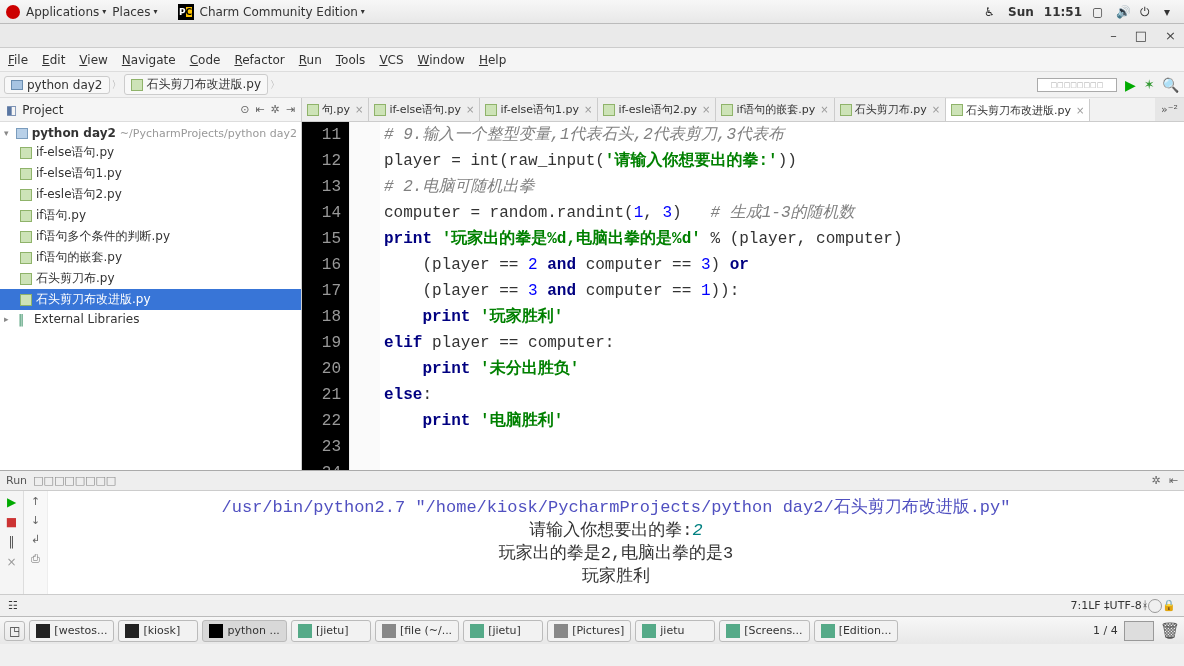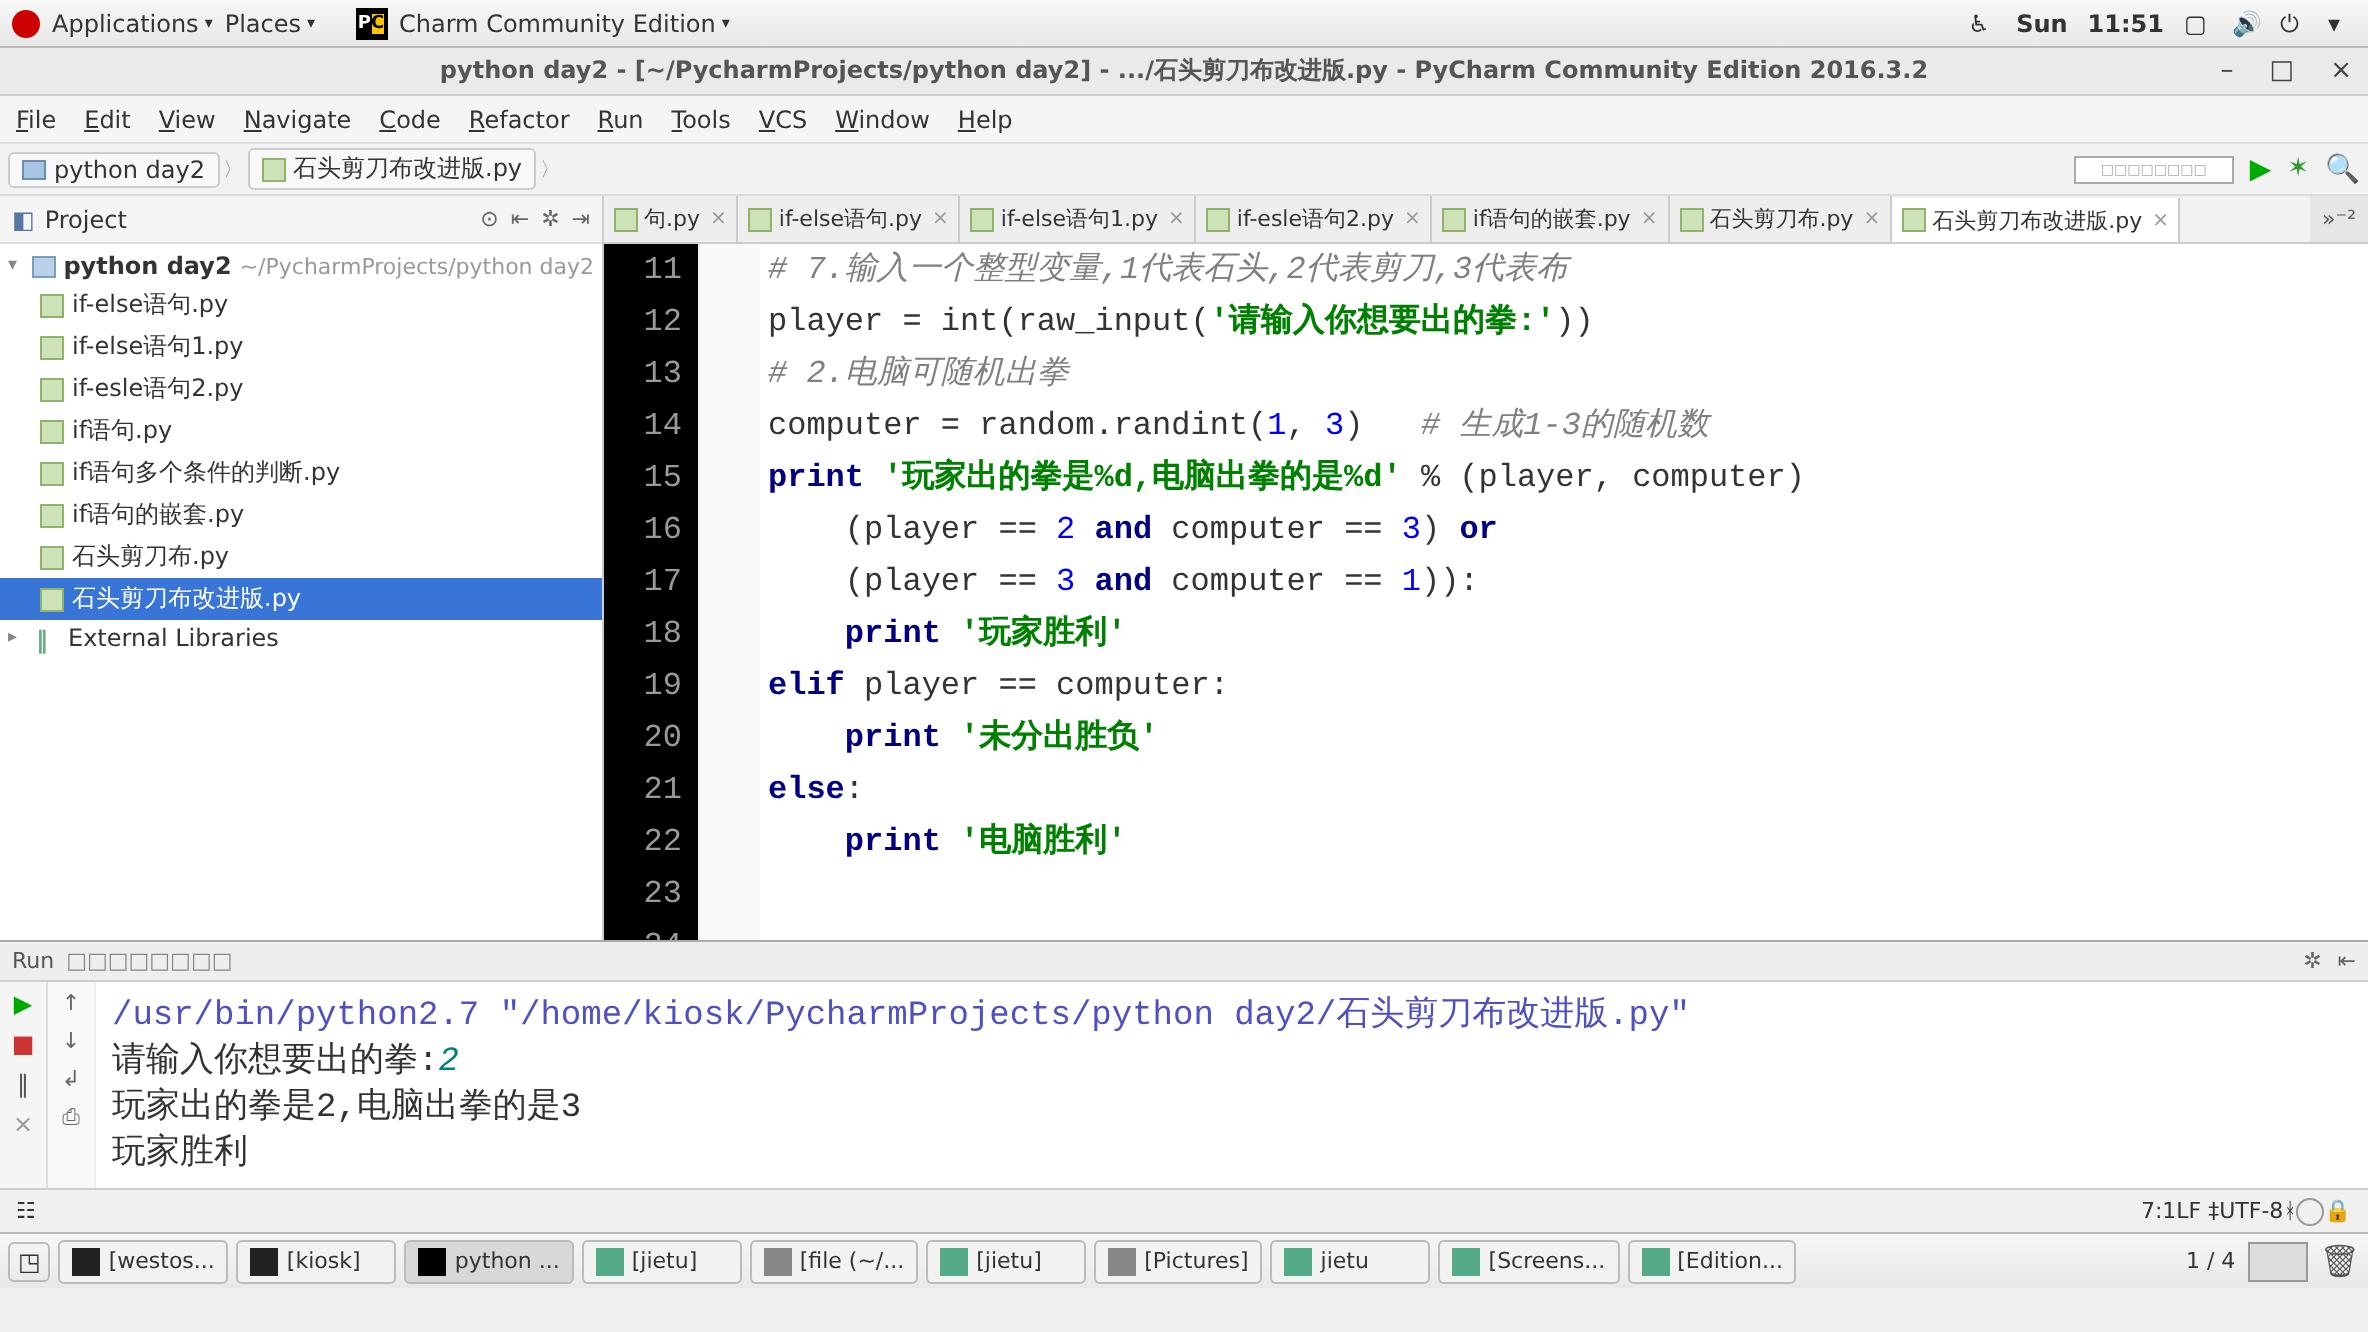--- a/index.html
+++ b/index.html
@@ -82,21 +82,21 @@
 
 .runtw { height: 124px; border-top: 1px solid #aaa; background: #fff; display: flex; flex-direction: column; }
 .runhdr { height: 20px; background: #eee; border-bottom: 1px solid #ccc; display: flex; align-items: center; padding: 0 6px; font-size: 11px; color: #555; }
 .runhdr .rt { margin-left: auto; display:flex; gap:8px; color:#666; }
 .runhdr .rt span { cursor:pointer; }
 .runbody { flex: 1; display: flex; }
 .runside { width: 24px; background: #f5f5f5; border-right: 1px solid #ddd; display: flex; flex-direction: column; align-items: center; gap: 6px; padding-top: 4px; }
 .runside span { cursor: pointer; font-size: 12px; color:#555; }
 .runside2 { width: 24px; background: #f8f8f8; border-right: 1px solid #eee; display: flex; flex-direction: column; align-items: center; gap: 6px; padding-top: 4px; }
 .runside2 span { cursor: pointer; font-size: 11px; color:#666; }
-.console { flex: 1; font-family: "Courier New", monospace; font-size: 17px; padding: 4px 8px; overflow:hidden; }
+.console { flex: 1; font-family: "Courier New", monospace; font-size: 17px; padding: 4px 8px; overflow:hidden;text-align:center; }
 .console .cmd { color: #5050c0; }
 .console .inp { color: #008080; font-style: italic; }
 
 
 .statusbar { height: 22px; background: #f0f0f0; border-top: 1px solid #ccc; display: flex; align-items: center; padding: 0 8px; font-size: 11px; }
 .statusbar .rt { margin-left: auto; display: flex; align-items:center; }
 .hector { width:14px; height:14px; border-radius:50%; border:1px solid #999; display:inline-block; }
 .lock { font-size:11px; }
 
 
@@ -141,21 +141,20 @@
     <span style="font-weight:bold">Sun</span>
     <span style="font-weight:bold">11:51</span>
     <span class="gicon">▢</span>
     <span class="gicon">🔊</span>
     <span class="gicon">⏻</span>
     <span class="gicon">▾</span>
   </div>
 </div>
 
 <div class="win-title">
-  <span class="t">python day2 - [~/PycharmProjects/python day2] - .../石头剪刀布改进版.py - PyCharm Community Edition 2016.3.2</span>
   <div class="win-btns">
     <span>–</span>
     <span>□</span>
     <span>×</span>
   </div>
 </div>
 
 <div class="mainmenu" id="mainmenu">
     <span><u>F</u>ile</span>
     <span><u>E</u>dit</span>
@@ -298,21 +297,21 @@
           <div>18</div>
           <div>19</div>
           <div>20</div>
           <div>21</div>
           <div>22</div>
           <div>23</div>
           <div>24</div>
         </div>
       <div class="gutterextra"></div>
       <div class="lines" id="lines">
-          <div class="ln"><span class="cm"># 7.输入一个整型变量,1代表石头,2代表剪刀,3代表布</span></div>
+          <div class="ln"><span class="cm"># 9.输入一个整型变量,1代表石头,2代表剪刀,3代表布</span></div>
           <div class="ln">player = int(raw_input(<span class="str">'请输入你想要出的拳:'</span>))</div>
           <div class="ln"><span class="cm"># 2.电脑可随机出拳</span></div>
           <div class="ln">computer = random.randint(<span class="num">1</span>, <span class="num">3</span>)   <span class="cm"># 生成1-3的随机数</span></div>
           <div class="ln"><span class="kw">print</span> <span class="str">'玩家出的拳是%d,电脑出拳的是%d'</span> % (player, computer)</div>
           <div class="ln">    (player == <span class="num">2</span> <span class="kw">and</span> computer == <span class="num">3</span>) <span class="kw">or</span></div>
           <div class="ln">    (player == <span class="num">3</span> <span class="kw">and</span> computer == <span class="num">1</span>)):</div>
           <div class="ln">    <span class="kw">print</span> <span class="str">'玩家胜利'</span></div>
           <div class="ln"><span class="kw">elif</span> player == computer:</div>
           <div class="ln">    <span class="kw">print</span> <span class="str">'未分出胜负'</span></div>
           <div class="ln"><span class="kw">else</span>:</div>

